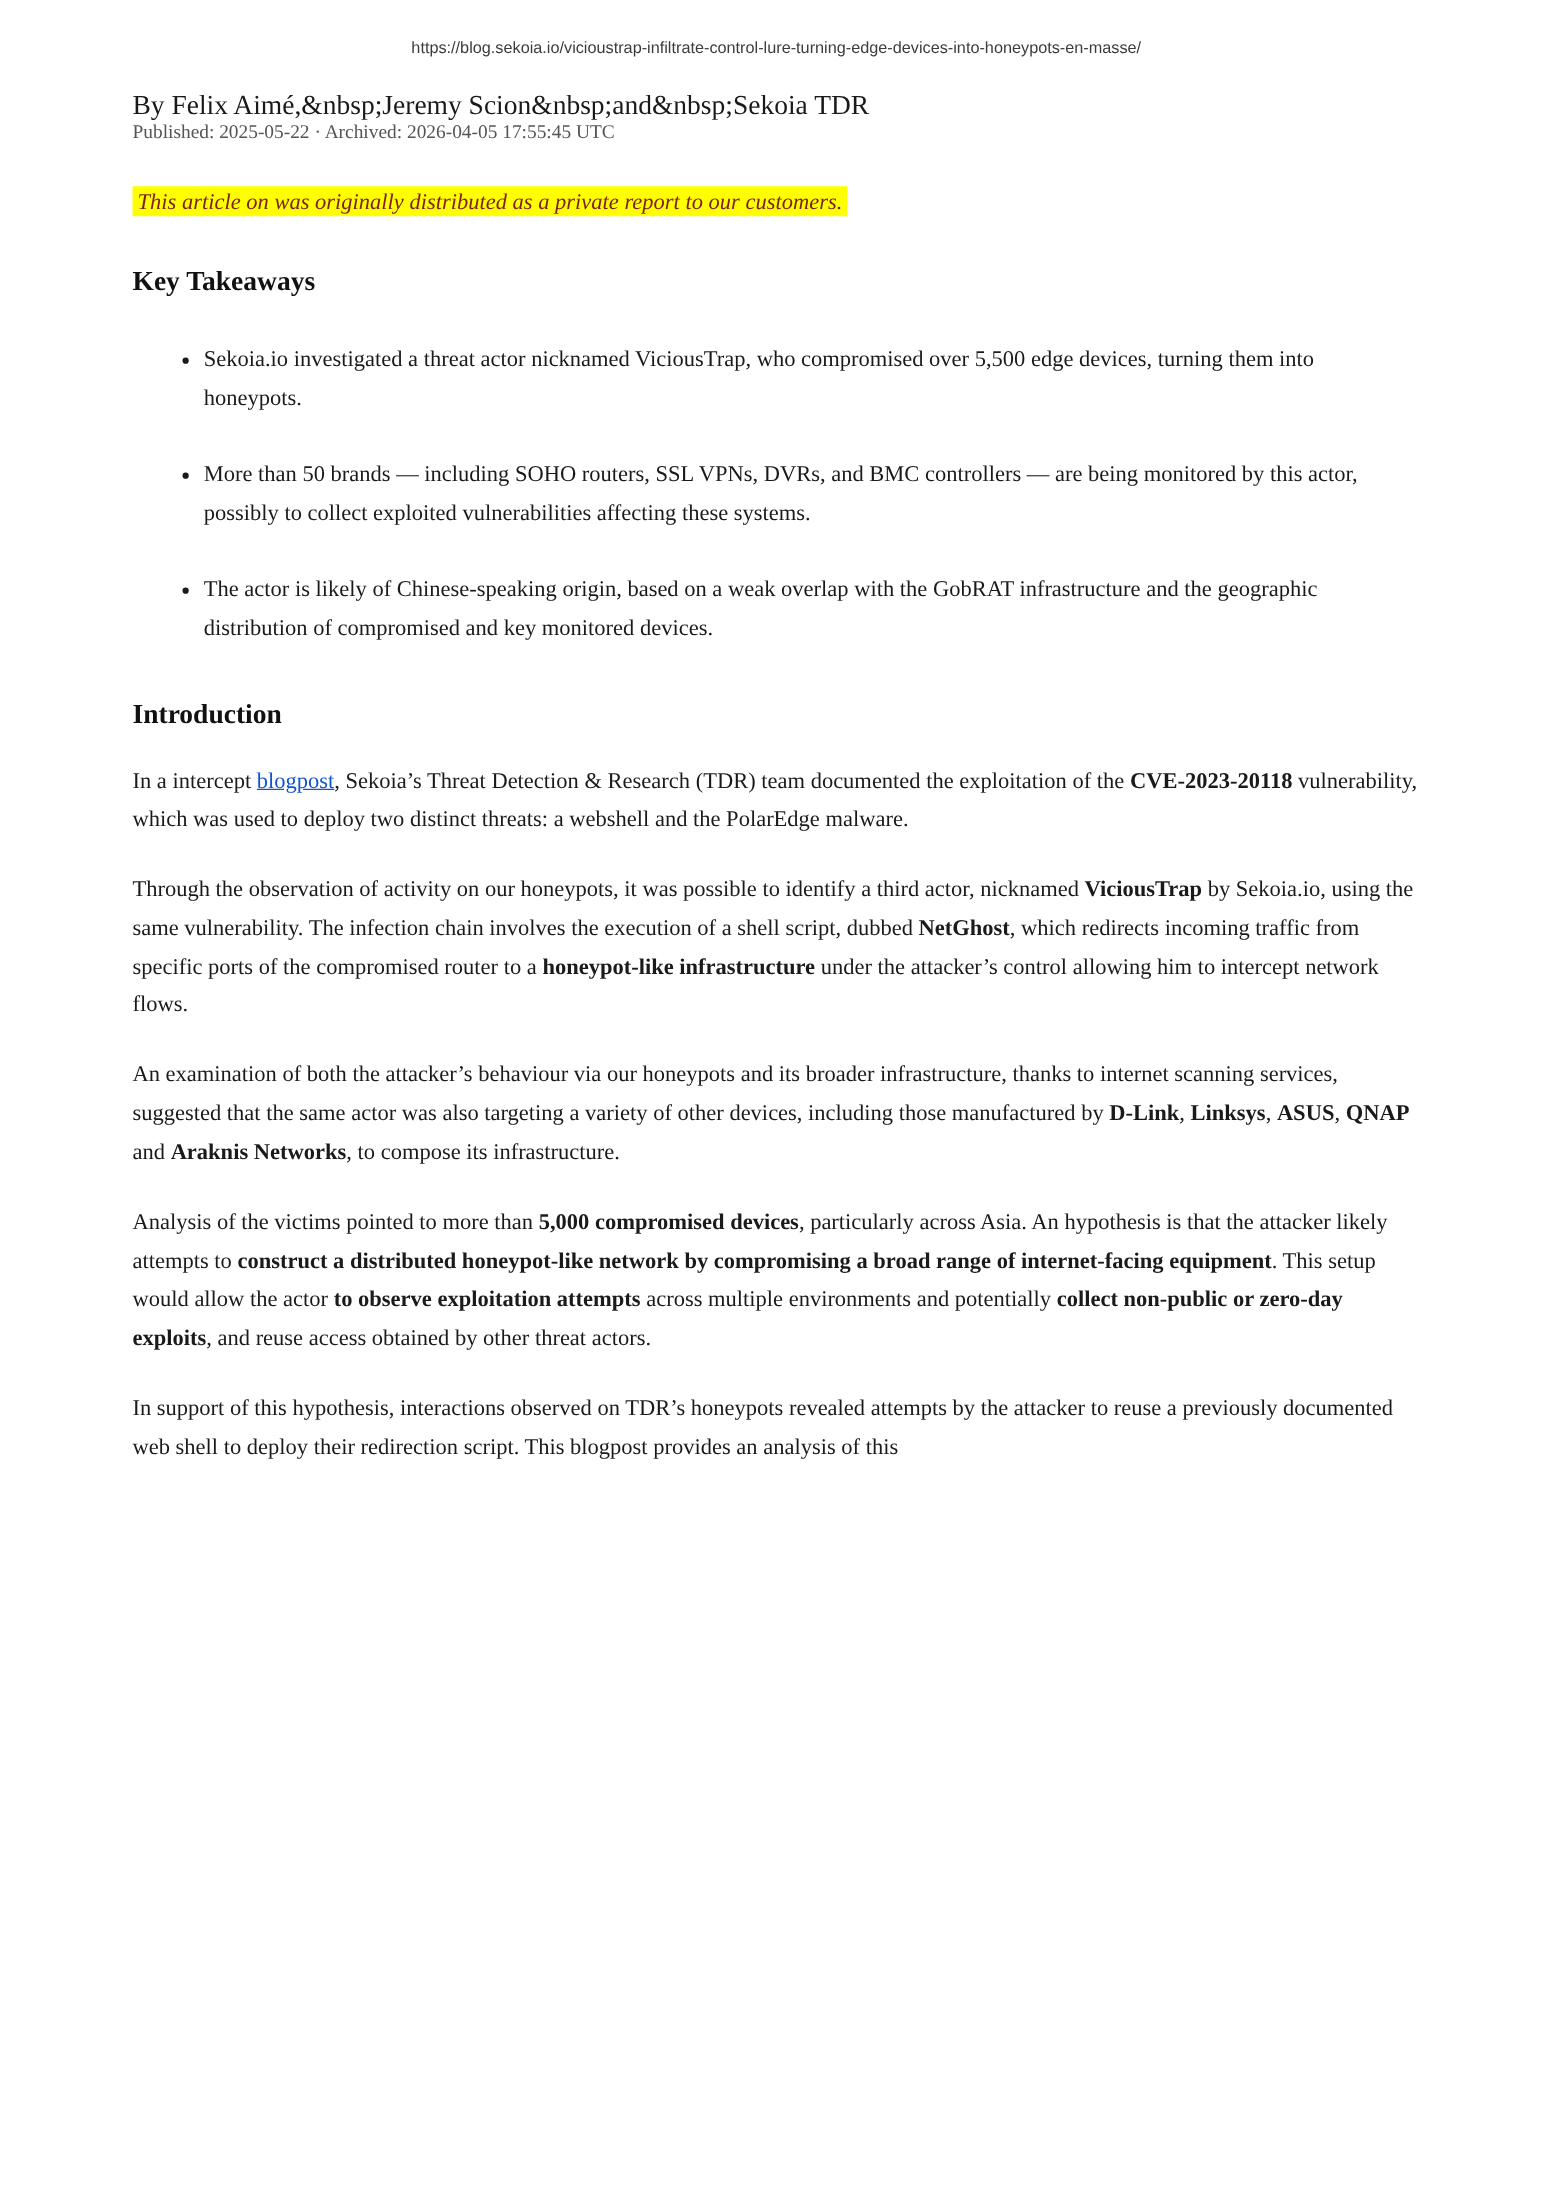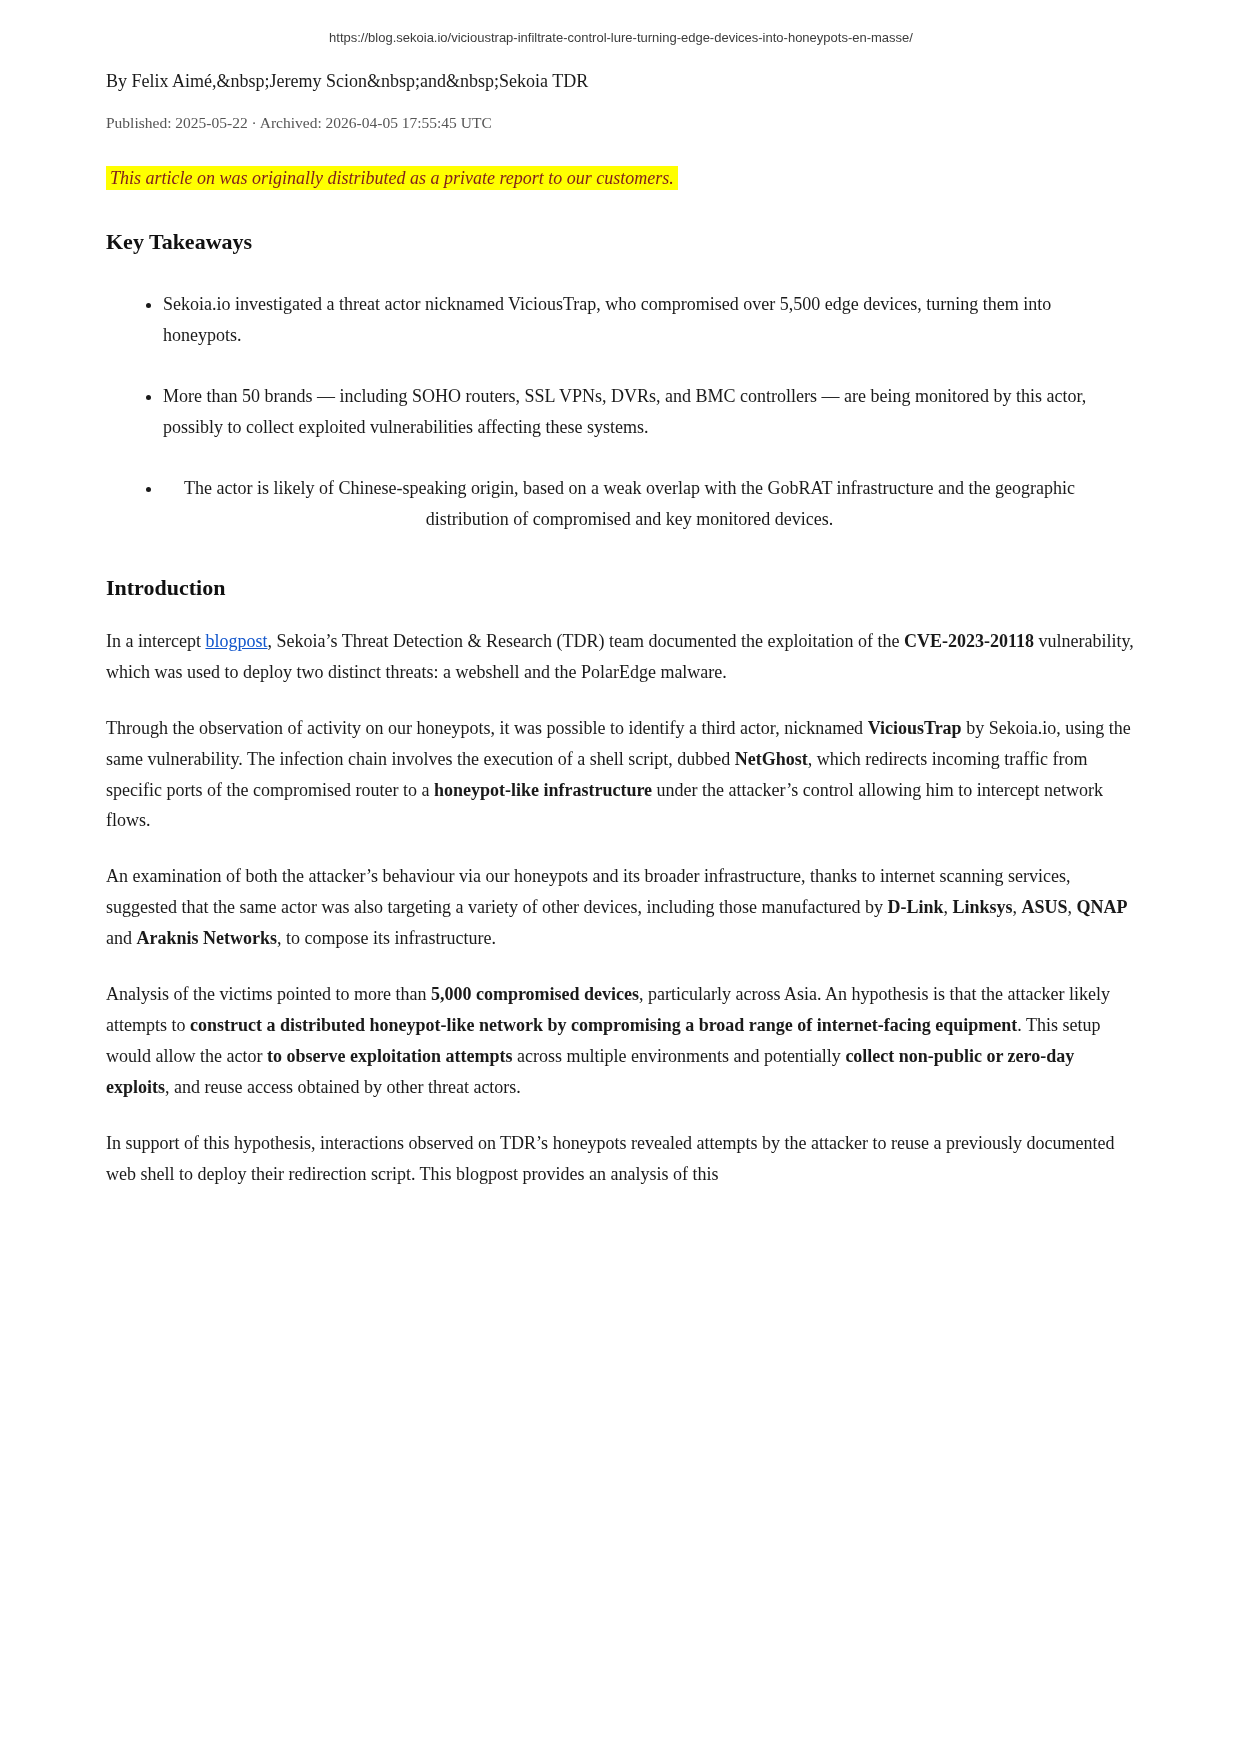--- a/index.html
+++ b/index.html
@@ -28,25 +28,24 @@
   }
   h1.title {
     margin-top: 126px;
     font-size: 30px;
     line-height: 1.7;
     font-weight: bold;
     color: #111111;
   }
   .byline {
     margin-top: 26px;
-    font-size: 18px;
+    font-size: 22px;
     color: #1a1a1a;
   }
   .publine {
-    margin-top: 22px;
     font-size: 15.5px;
     color: #555555;
   }
   .notice {
     margin-top: 36px;
     font-size: 18px;
   }
   .notice mark {
     background: var(--highlight-color, #ffff00);
     font-style: italic;
@@ -63,21 +62,21 @@
     margin-top: 34px;
     padding-left: 57px;
     list-style: disc;
   }
   ul.takeaways li {
     font-size: 18px;
     line-height: 1.72;
     margin-bottom: 30px;
     padding-right: 40px;
   }
-  ul.takeaways li:last-child { margin-bottom: 12px; text-align: center; }
+  ul.takeaways li:last-child { margin-bottom: 12px; }
   .para {
     margin-top: 25px;
     font-size: 18px;
     line-height: 1.72;
   }
   .para strong { font-weight: bold; }
   .para a.link {
     color: var(--link-color, #1155cc);
     cursor: pointer;
   }

